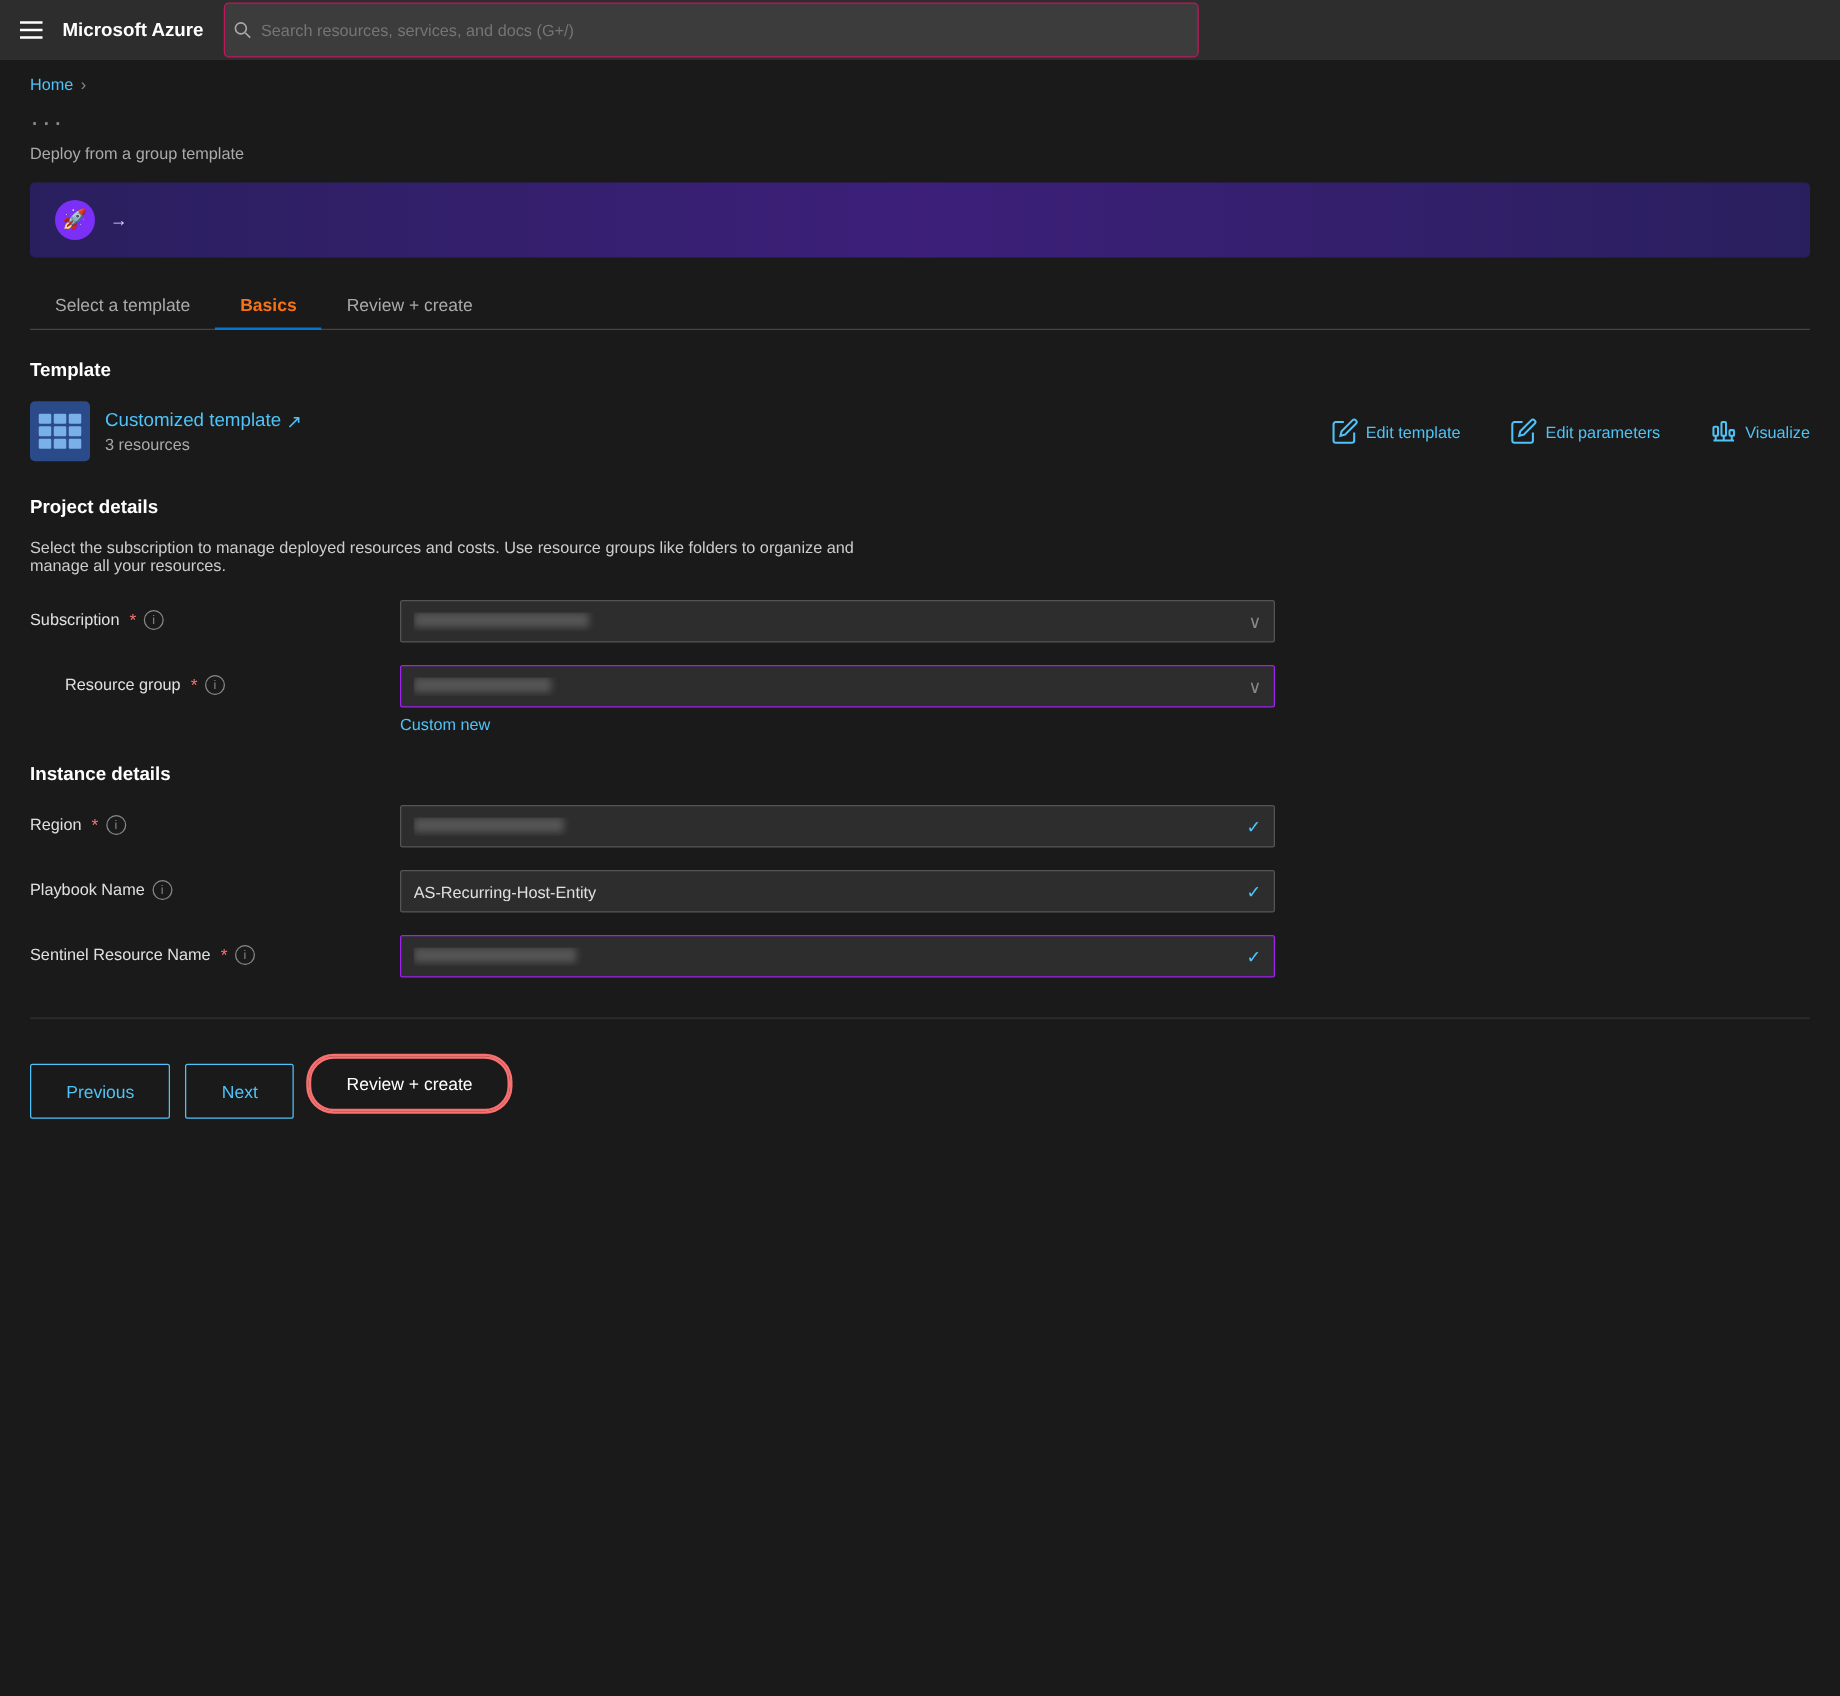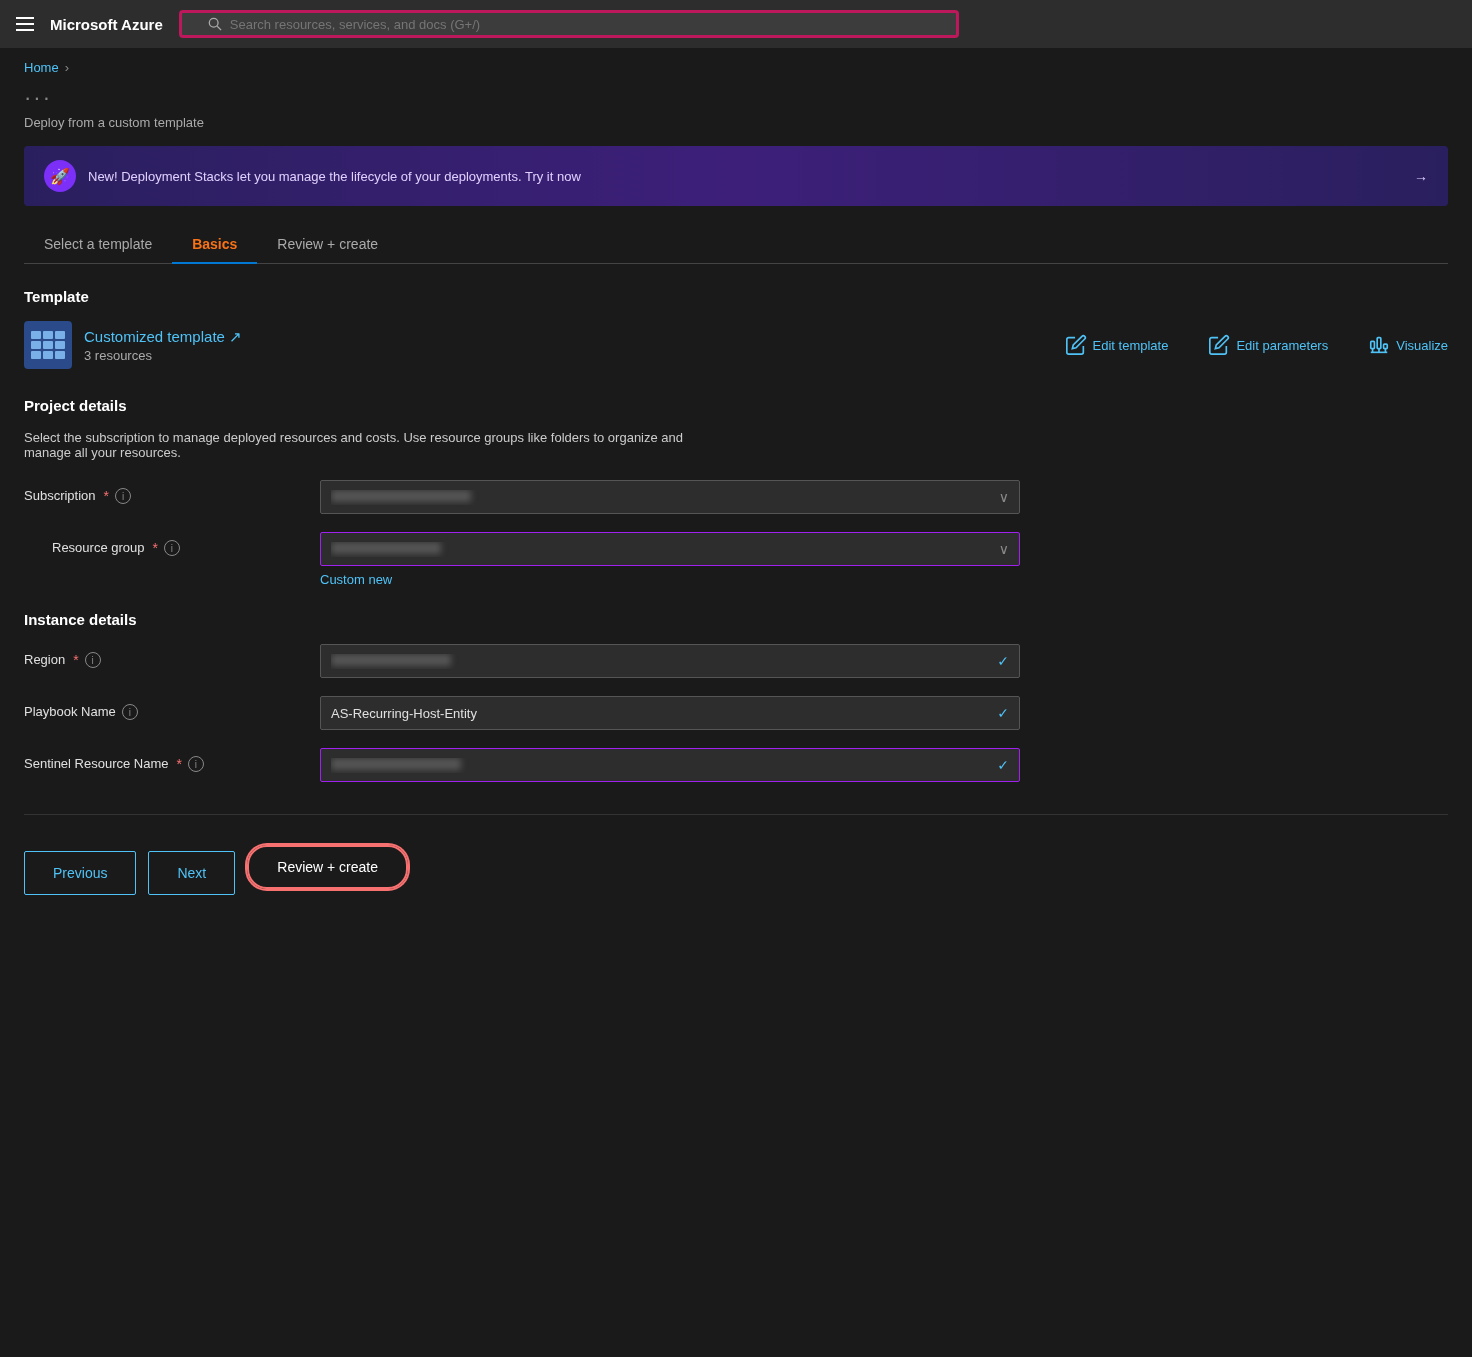--- a/index.html
+++ b/index.html
@@ -27,26 +27,26 @@
     .hamburger span {
       display: block; width: 18px; height: 2px; background: #ffffff;
     }
     .brand {
       font-size: 15px; font-weight: 600; color: #ffffff; white-space: nowrap;
     }
     .search-bar {
       flex: 1;
       max-width: 780px;
       background: #3c3c3c;
-      border: 3px solid #be185d;
+      border: 1px solid #be185d;
       border-radius: 4px;
       display: flex;
       align-items: center;
-      padding: 0 26px;
-      height: 28px;
+      padding: 0 7px;
+      height: 44px;
       gap: 8px;
     }
     .search-bar input {
       background: transparent;
       border: none;
       outline: none;
       color: #ccc;
       font-size: 13px;
       flex: 1;
     }
@@ -277,25 +277,24 @@
 <div class="main">
 
   <div class="breadcrumb">
     <a href="#">Home</a>
     <span class="breadcrumb-sep">›</span>
   </div>
 
   <div class="page-title-row">
     <span class="page-title-dots">···</span>
   </div>
-  <p class="page-subtitle">Deploy from a custom template</p>
+  <p class="page-subtitle">Deploy from a group template</p>
 
   <div class="banner">
     <div class="banner-icon">🚀</div>
-    <span class="banner-text">New! Deployment Stacks let you manage the lifecycle of your deployments. Try it now</span>
     <span class="banner-arrow">→</span>
   </div>
 
   <div class="tabs">
     <div class="tab">
       <span>Select a template</span>
     </div>
     <div class="tab active">
       <span>Basics</span>
     </div>

